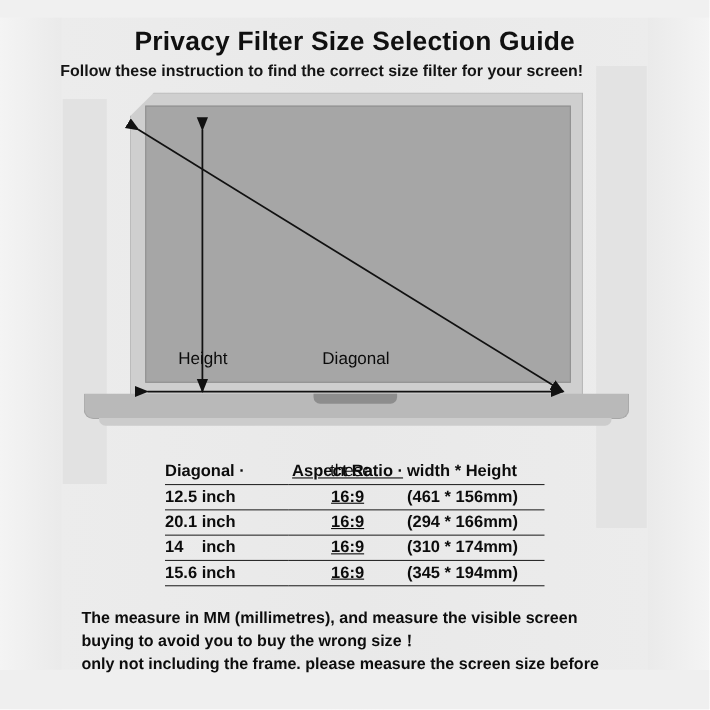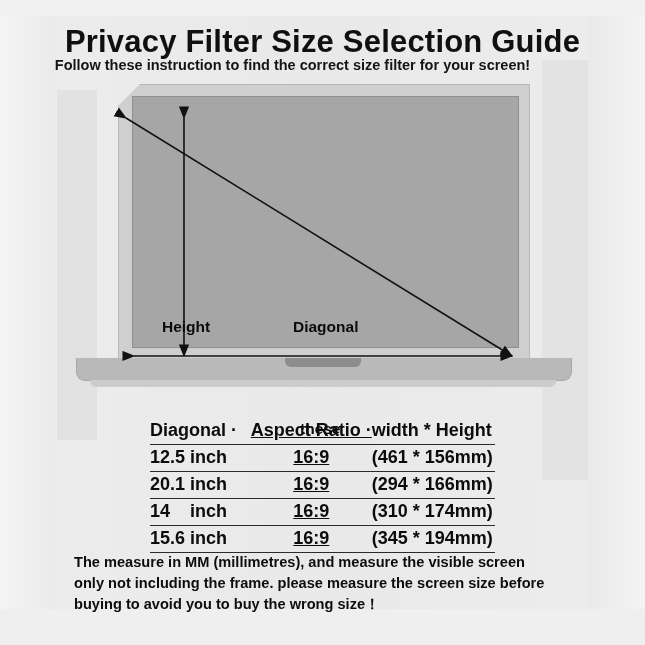--- a/index.html
+++ b/index.html
@@ -50,21 +50,21 @@
     background: #efefef;
   }
 
   
   .title {
     position: absolute;
     top: 24px;
     left: 0;
     width: 645px;
     text-align: center;
-    font-size: 31px;
+    font-size: 24px;
     font-weight: bold;
     color: #101010;
     letter-spacing: 0.2px;
   }
   .subtitle {
     position: absolute;
     top: 57px;
     left: 0;
     width: 585px;
     text-align: center;
@@ -136,40 +136,40 @@
   #arrows {
     position: absolute;
     left: 0;
     top: 0;
     width: 510px;
     height: 310px;
   }
   .label {
     position: absolute;
     font-size: 15.5px;
-    font-weight: bold;
+    font-weight: normal;
     color: #0b0b0b;
     background: transparent;
     white-space: nowrap;
   }
   .label-height { left: 94px; top: 234px; }
   .label-diagonal { left: 225px; top: 234px; }
   .label-width { left: 232px; top: 336px; }
 
   
   #table-wrap {
     position: absolute;
     left: 150px;
     top: 418px;
     width: 345px;
   }
   table.sizes {
     border-collapse: collapse;
     width: 345px;
-    font-size: 18px;
+    font-size: 15px;
     color: #0c0c0c;
   }
   table.sizes th, table.sizes td {
     padding: 2px 0 3px 0;
     font-weight: bold;
     text-align: left;
     border-bottom: 1px solid #2b2b2b;
     white-space: nowrap;
   }
   table.sizes thead th {
@@ -265,17 +265,17 @@
           <td class="col-diag">15.6 inch</td>
           <td class="col-ratio ratio-cell">16:9</td>
           <td class="col-dims">(345 * 194mm)</td>
         </tr>
       </tbody>
     </table>
   </div>
 
   <div id="note">
     <div>The measure in MM (millimetres), and measure the visible screen</div>
+    <div>buying to avoid you to buy the wrong size！</div>
     <div>only not including the frame. please measure the screen size before</div>
-    <div>buying to avoid you to buy the wrong size！</div>
   </div>
 
 </div>
 
 </body></html>

